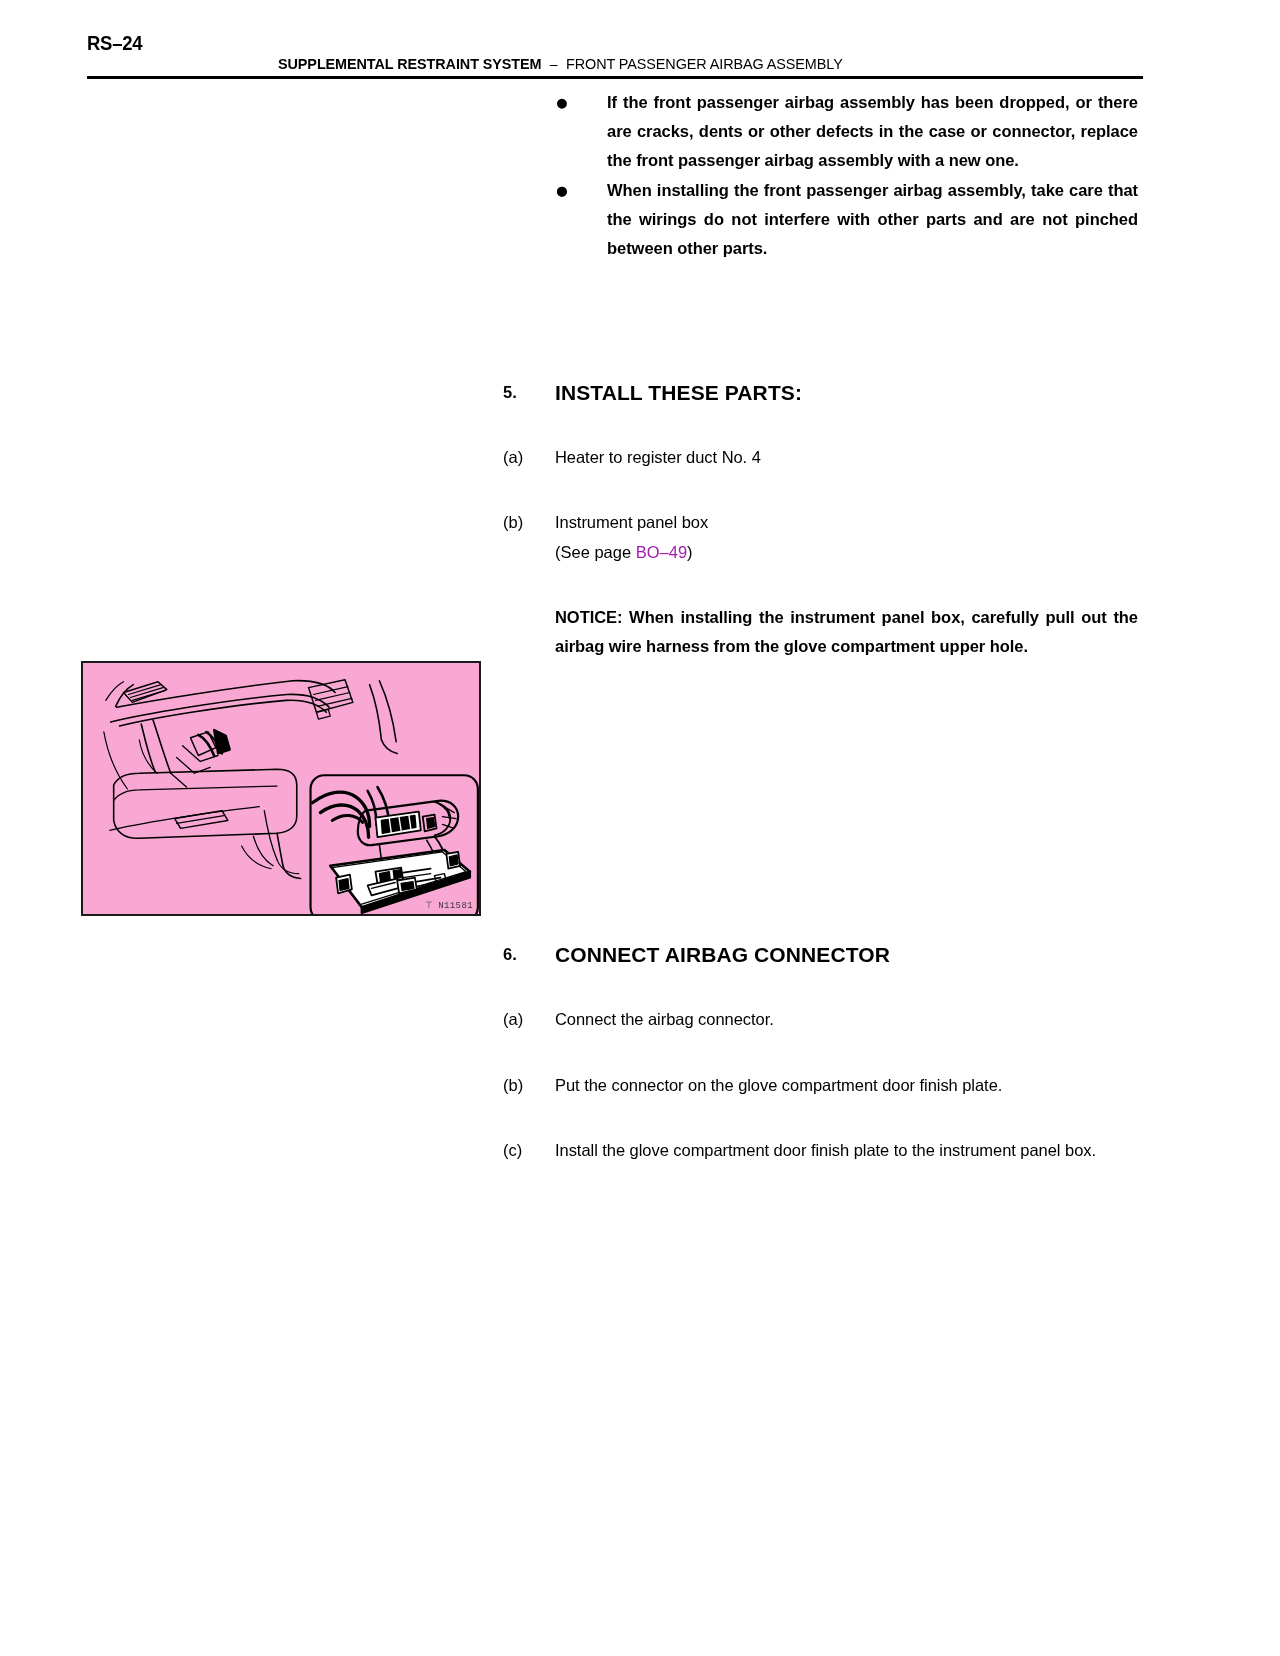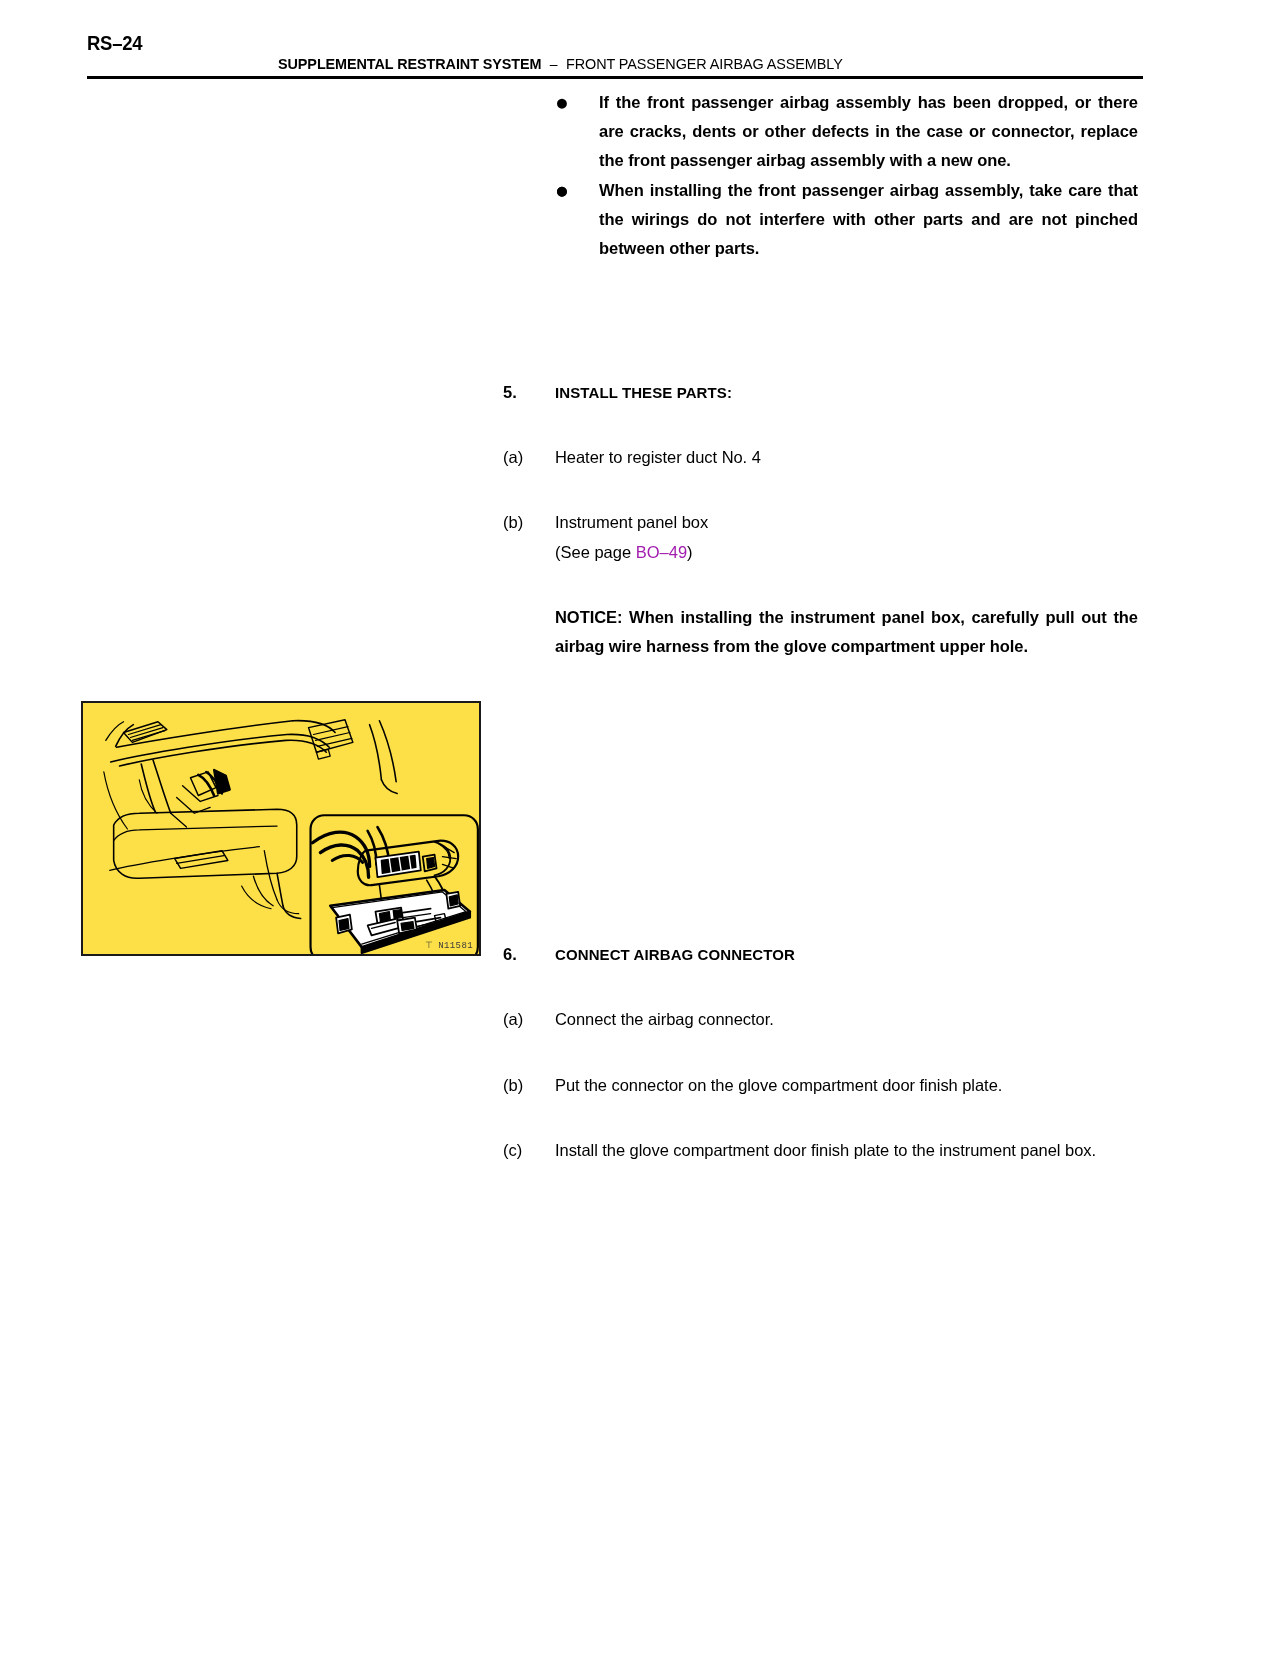--- a/index.html
+++ b/index.html
@@ -96,20 +96,21 @@
     font-size: 23px;
     line-height: 29.2px;
   }
   .note-text {
     font-size: 16.5px;
     font-weight: bold;
     line-height: 29.2px;
     text-align: justify;
     text-align-last: left;
     letter-spacing: -0.05px;
+    margin-left: 8px;
   }
 
   
   .step {
     position: relative;
   }
   .step-row {
     position: relative;
     padding-left: 52px;
     min-height: 29.2px;
@@ -131,21 +132,21 @@
     text-align: justify;
     text-align-last: left;
     letter-spacing: -0.05px;
     margin-top: 36px;
   }
   .step-body.bold {
     font-weight: bold;
     letter-spacing: -0.05px;
   }
   .step-title {
-    font-size: 15px;
+    font-size: 21px;
     font-weight: bold;
     line-height: 29.2px;
     letter-spacing: 0.1px;
   }
   .plain-line {
     font-size: 16.5px;
     line-height: 29.2px;
   }
   .link {
     color: #a21caf;
@@ -167,23 +168,22 @@
 
   
   #figure {
     position: absolute;
     left: 81px;
     top: 661px;
     width: 400px;
     height: 255px;
     border: 2px solid #1a1a1a;
     box-sizing: border-box;
-    background: #fde047;
+    background: #f9a8d4;
     overflow: hidden;
-    margin-top: 40px;
   }
   #figure svg {
     display: block;
     width: 100%;
     height: 100%;
   }
   #figure-code {
     position: absolute;
     right: 6px;
     bottom: 3px;

